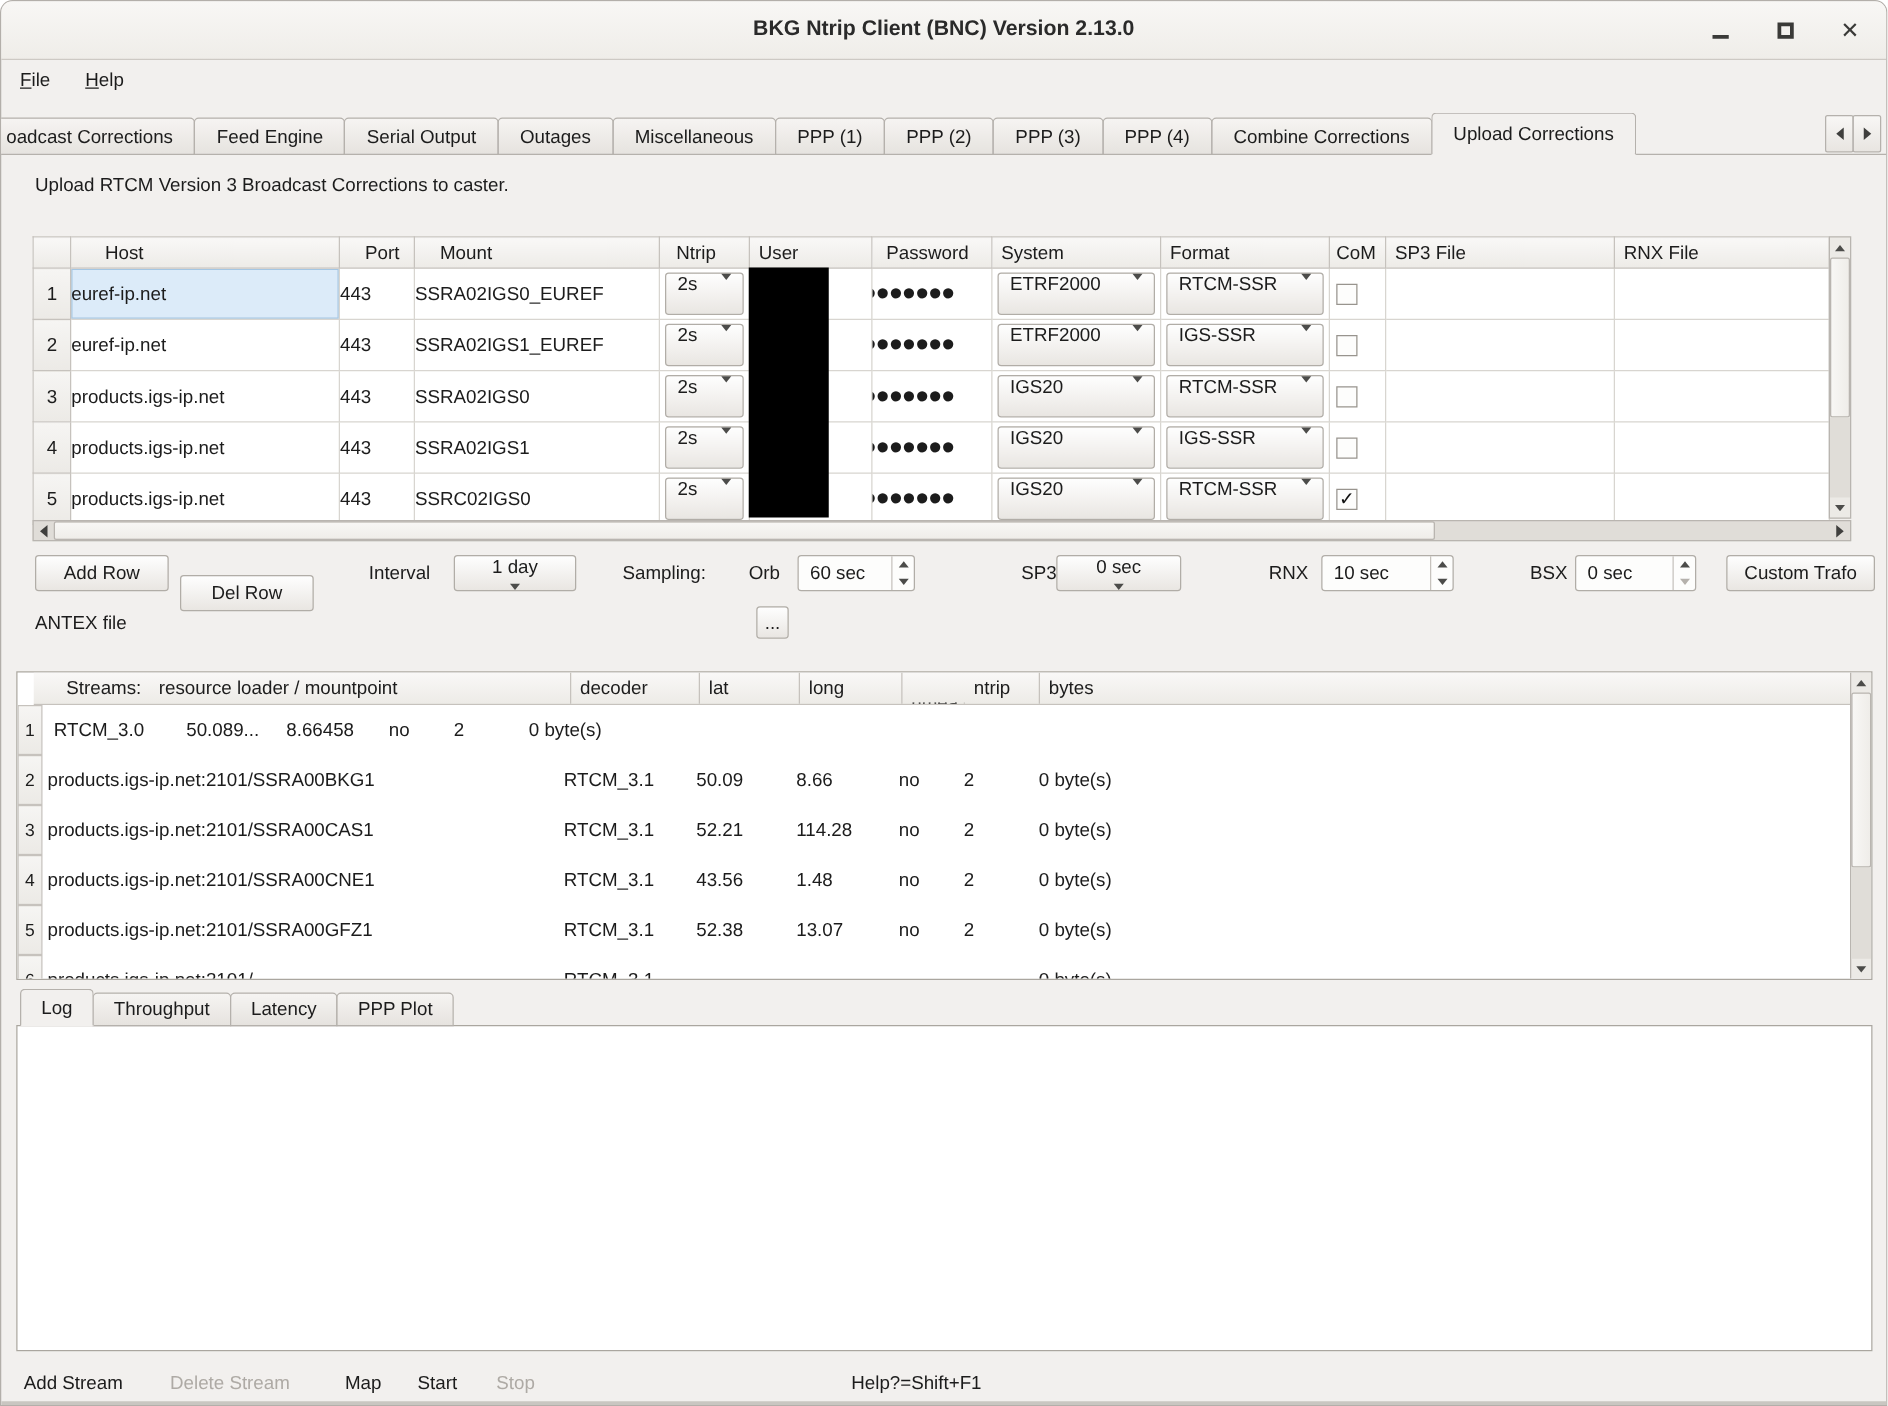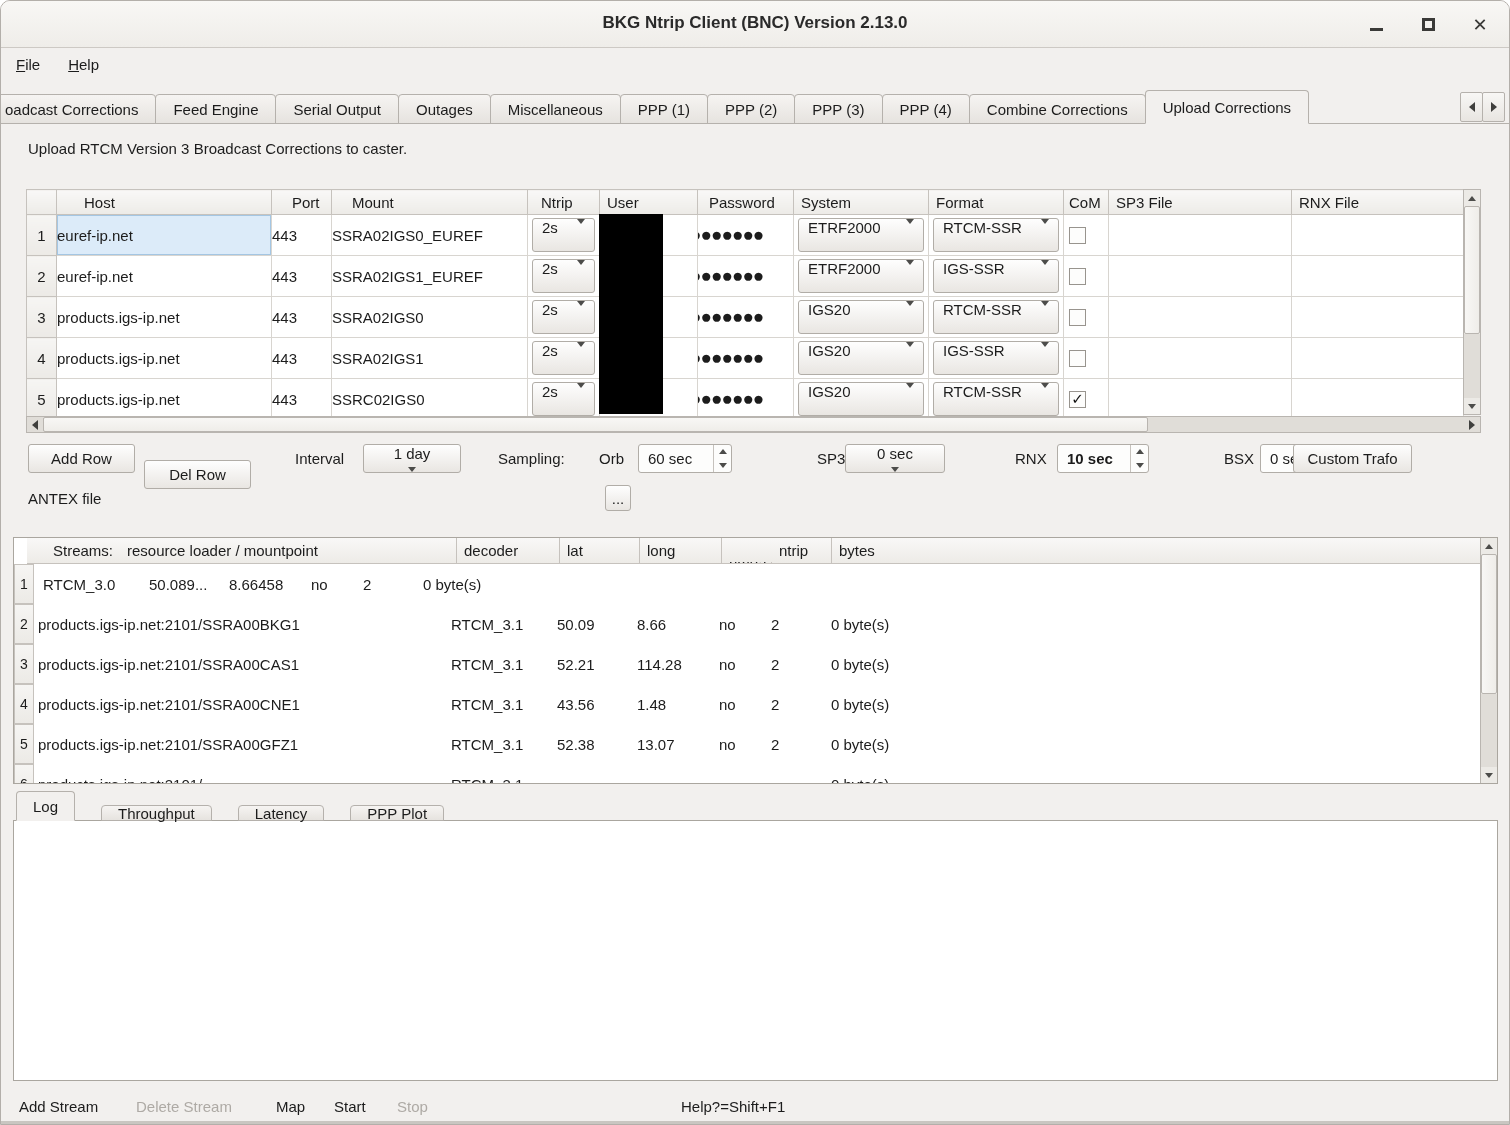--- a/index.html
+++ b/index.html
@@ -89,22 +89,22 @@
   .s-body { position:absolute; left:0; top:26px; right:17px; bottom:0; overflow:hidden; }
   .s-row { height:40px; display:flex; align-items:center; font-size:15px; white-space:nowrap; }
   .s-row .rnum { width:20px; height:40px; margin-right:2px; background:linear-gradient(#f6f5f3,#eceae6);
                  border:1px solid #c6c2bd; display:flex; align-items:center; justify-content:center; font-size:14px; }
   .s-row .res { width:408px; padding-left:2px; overflow:hidden; }
   .s-row .dec { width:103px; padding-left:7px; } .s-row .lat { width:80px; padding-left:10px; }
   .s-row .lon { width:82px; padding-left:10px; } .s-row .nme { width:50px; padding-left:10px; }
   .s-row .ntr { width:60px; padding-left:12px; } .s-row .byt { flex:1; padding-left:12px; }
 
   
-  .btabs { position:absolute; left:15px; top:790px; display:flex; align-items:flex-end; z-index:2;gap:27px; }
-  .btab { height:16px; padding:0 16px; display:flex; align-items:center; font-size:15px;
+  .btabs { position:absolute; left:15px; top:790px; display:flex; align-items:flex-end; z-index:2; }
+  .btab { height:27px; padding:0 16px; display:flex; align-items:center; font-size:15px;
           background:linear-gradient(#f6f4f2,#e6e3df); border:1px solid #b5b1ac; border-radius:4px 4px 0 0; margin-right:-1px; }
   .btab.active { height:30px; background:#f2f0ee; border-bottom:1px solid #f2f0ee; position:relative; z-index:3; }
   .logbox { position:absolute; left:12px; top:819px; width:1485px; height:261px; background:#fff; border:1px solid #aaa69f; }
 
   
   .statusbar { position:absolute; left:0; top:1088px; width:100%; height:35px; font-size:15px; }
   .statusbar .sitem { position:absolute; top:9px; }
   .dis { color:#aeaaa5; }
   .bottom-edge { position:absolute; left:0; bottom:0; width:100%; height:3px; background:#c9c6c1; }
 </style>
@@ -404,21 +404,21 @@
           <div class="tri-down"></div>
         </div>
       </div>
   </div>
   <div class="ctl lbl" style="left:816px; top:443px;">SP3</div>
   <div class="ctl combo-ctl" style="left:844px; top:443px; width:100px;">
       <span>0 sec</span>
       <div class="tri-down"></div>
     </div>
   <div class="ctl lbl" style="left:1014px; top:443px;">RNX</div>
-  <div class="ctl spin" style="left:1056px; top:443px; width:92px;font-weight:bold;">
+  <div class="ctl spin" style="left:1056px; top:443px; width:106px;">
     <div class="val">10 sec</div>
     <div class="arrows">
         <div>
           <div class="tri-up"></div>
         </div>
         <div>
           <div class="tri-down"></div>
         </div>
       </div>
   </div>
@@ -427,21 +427,21 @@
     <div class="val">0 sec</div>
     <div class="arrows">
         <div>
           <div class="tri-up"></div>
         </div>
         <div>
           <div class="tri-down tri-dis"></div>
         </div>
       </div>
   </div>
-  <div class="ctl btn" style="left:1292px; top:443px; width:119px;">Custom Trafo</div>
+  <div class="ctl btn" style="left:1380px; top:443px; width:119px;">Custom Trafo</div>
 
   <div class="ctl lbl" style="left:27px; top:483px;">ANTEX file</div>
   <div class="ctl btn" style="left:604px; top:484px; width:26px; height:26px;">...</div>
 
   <div class="streams">
     <div class="s-head">
       <div class="h-res">
           <span>Streams:</span>
           <span>resource loader / mountpoint</span>
         </div>

